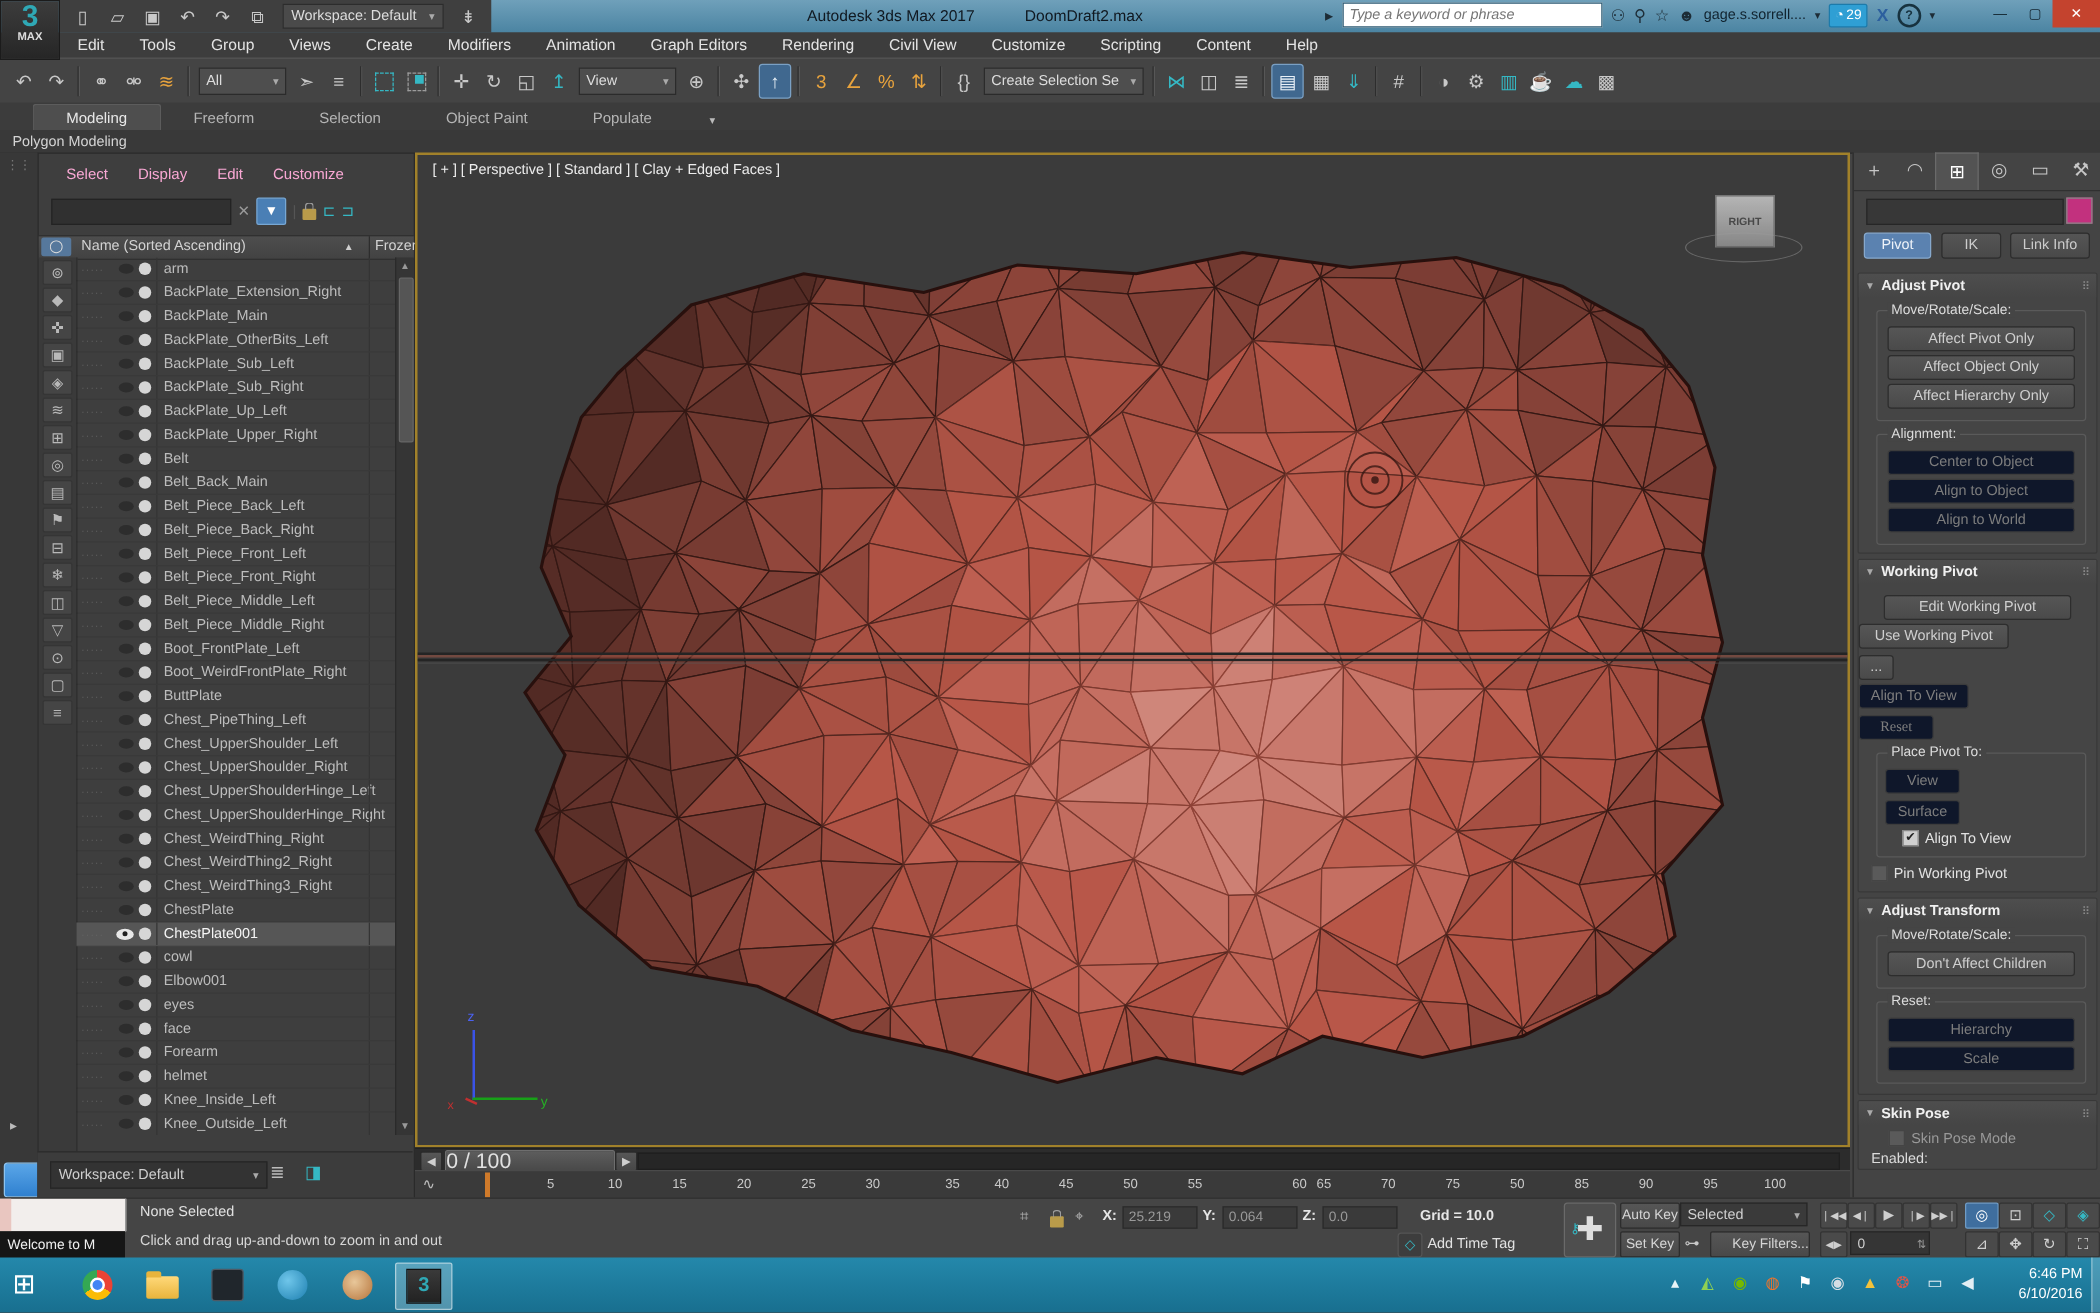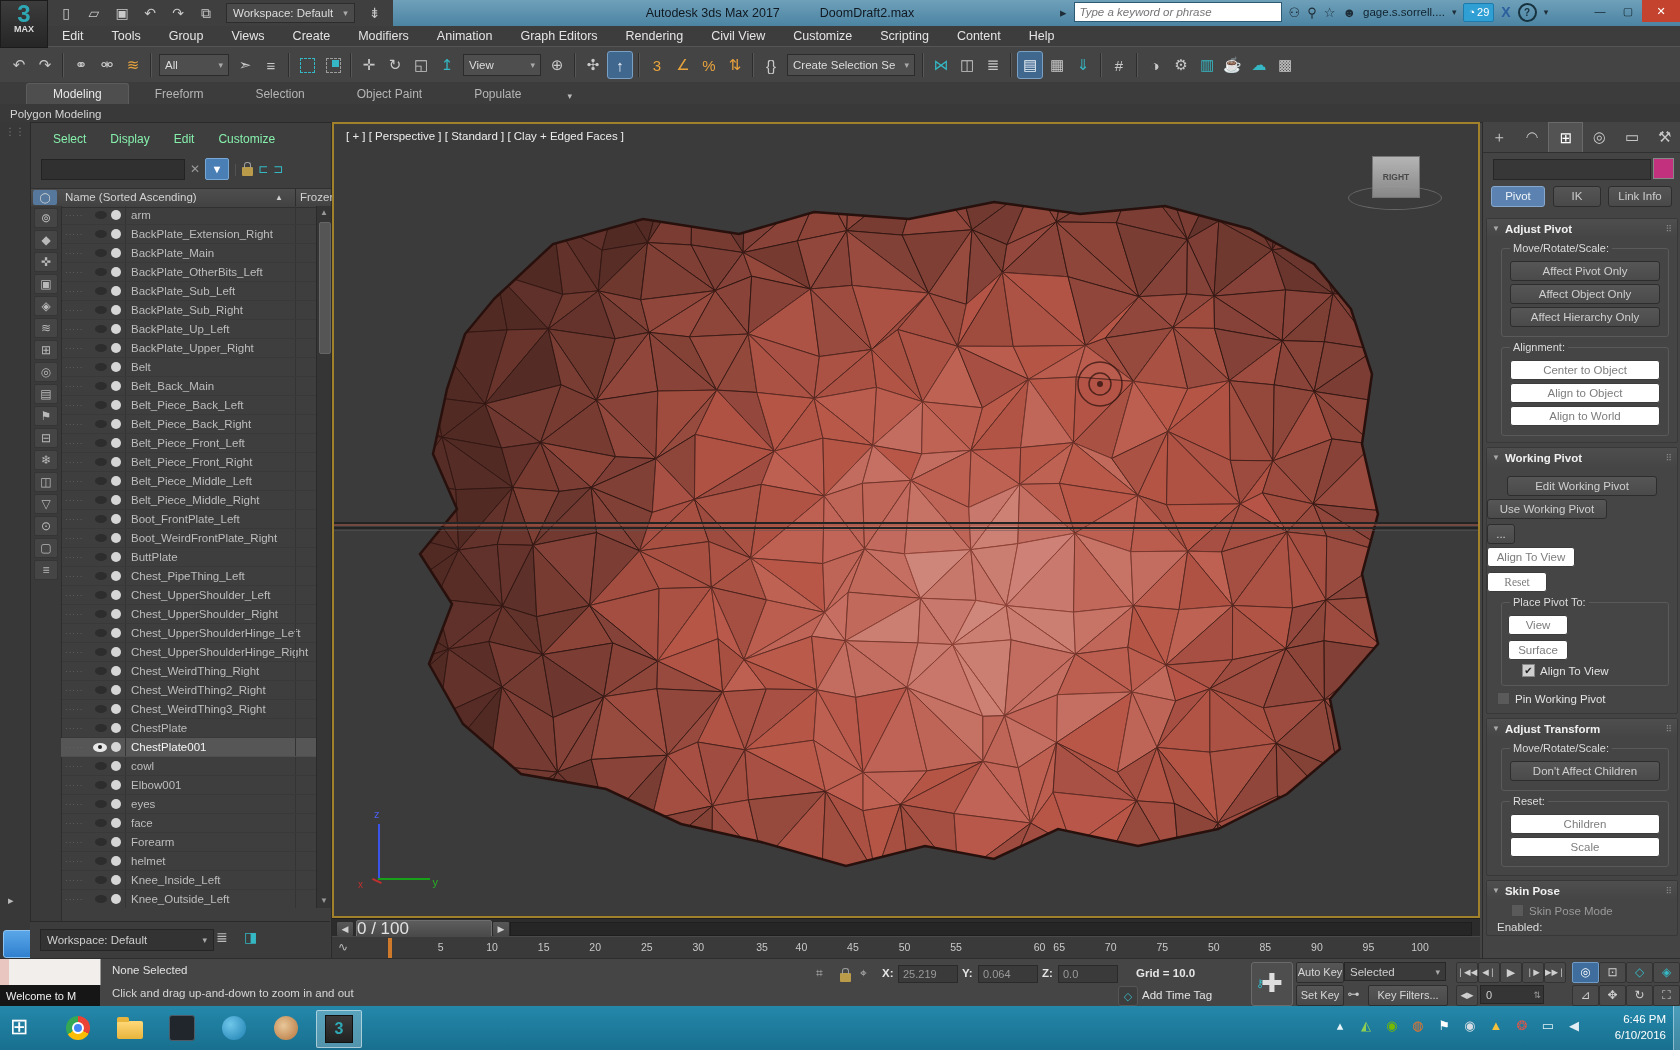--- a/index.html
+++ b/index.html
@@ -54,21 +54,21 @@
   #polybar{position:absolute;left:0;top:104px;width:1680px;height:18px;background:#393939;border-bottom:1px solid #2c2c2c;}
   #polybar span{color:#d4d4d4;font-size:11.5px;margin-left:10px;line-height:18px;}
   
   #leftstrip{position:absolute;left:0;top:122px;width:30px;height:836px;background:#383838;border-right:1px solid #2c2c2c;}
   #leftstrip .grip{color:#777;font-size:10px;text-align:center;margin-top:4px;}
   #strip-arrow{position:absolute;left:8px;top:772px;color:#bbb;font-size:11px;}
   #blue-tile{position:absolute;left:3px;top:930px;width:28px;height:26px;background:linear-gradient(#5aa6e8,#2f80cf);border:1px solid #8cc3f0;border-radius:3px;}
   
   #explorer{position:absolute;left:30px;top:122px;width:300px;height:836px;background:#3e3e3e;border:1px solid #2a2a2a;}
   #exmenus{position:absolute;left:0;top:6px;width:100%;height:24px;display:flex;gap:4px;padding-left:12px;}
-  #exmenus div{color:#86efac;font-size:12px;padding:3px 10px;}
+  #exmenus div{color:#f9a8d4;font-size:12px;padding:3px 10px;}
   #exsearchrow{position:absolute;left:0;top:32px;width:100%;height:28px;display:flex;align-items:center;padding-left:10px;gap:5px;}
   #exsearch{width:138px;height:17px;background:#303030;border:1px solid #232323;}
   .exsmall{color:#9a9a9a;font-size:12px;}
   #filterbtn{width:22px;height:20px;background:#4a7fb5;border:1px solid #77a7d4;border-radius:2px;
     color:#fff;text-align:center;line-height:20px;font-size:11px;}
   .padlock{width:11px;height:9px;background:#b99b4a;border-radius:1px;position:relative;margin-top:5px;}
   .padlock:before{content:"";position:absolute;left:2px;top:-5px;width:5px;height:5px;border:1.5px solid #9d9d9d;border-bottom:none;border-radius:3px 3px 0 0;}
   #exheader{position:absolute;left:0;top:65px;width:100%;height:18px;background:linear-gradient(#4e4e4e,#424242);border-top:1px solid #303030;border-bottom:1px solid #303030;}
   #exheader .coltile{position:absolute;left:2px;top:1px;width:24px;height:15px;background:#56789c;border-radius:2px;color:#ddd;font-size:10px;text-align:center;line-height:15px;}
   #exheader .cname{position:absolute;left:34px;top:2px;color:#d2d2d2;font-size:11.5px;}
@@ -125,21 +125,21 @@
     border-radius:3px;color:#ccc;font-size:11.5px;text-align:center;line-height:19px;}
   .modebtn.on{background:#5b82b0;border-color:#86a8cc;color:#eef3f9;}
   .rollout{margin:4px 3px 0 3px;background:#454545;border:1px solid #383838;border-radius:2px;}
   .rhead{height:19px;background:linear-gradient(#4e4e4e,#454545);display:flex;align-items:center;padding:0 5px;gap:5px;}
   .rhead .ar{color:#aaa;font-size:8px;} .rhead .tt{color:#f0f0f0;font-size:11.5px;font-weight:bold;flex:1;}
   .rhead .gr{color:#8a8a8a;font-size:9px;}
   .grp{position:relative;margin:10px 8px 6px 14px;border:1px solid #5a5a5a;border-radius:3px;padding:9px 6px 6px 6px;}
   .grp .glab{position:absolute;left:8px;top:-7px;background:#454545;color:#dcdcdc;font-size:11px;padding:0 3px;}
   .pbtn{display:block;margin:3px auto;width:148px;height:18px;background:linear-gradient(#565656,#4a4a4a);
     border:1px solid #2d2d2d;border-radius:3px;color:#cfcfcf;font-size:11.5px;text-align:center;line-height:18px;}
-  .pbtn.dis{background:#ffffff;border-color:#3c3c3c;color:#7d7d7d;}
+  .pbtn.dis{background:#0f172a;border-color:#3c3c3c;color:#7d7d7d;}
   .btnrow{display:flex;justify-content:center;gap:5px;margin:3px 0;flex-direction:column;}
   .btnrow .pbtn{display:inline-block;margin:0;}
   .ckrow{display:flex;align-items:center;gap:5px;margin:4px 0 2px 14px;color:#e2e2e2;font-size:11.5px;}
   .ckrow.dim{color:#999;}
   .cbox{width:11px;height:11px;background:#cfcfcf;border:1px solid #888;font-size:10px;line-height:11px;text-align:center;color:#222;}
   .cbox.off{background:#5a5a5a;border-color:#444;}
   .plainlab{margin:4px 0 2px 10px;color:#dcdcdc;font-size:11.5px;}
   
   #timeslider{position:absolute;left:332px;top:918px;width:1148px;height:18px;background:#2c2c2c;border-top:1px solid #1f1f1f;}
   .tsb{position:absolute;top:2px;height:14px;background:linear-gradient(#575757,#474747);border:1px solid #2a2a2a;
@@ -170,21 +170,21 @@
   #timetag-lab{position:absolute;color:#e2e2e2;font-size:11.5px;}
   #setkeys-big{position:absolute;left:1251px;top:3px;width:40px;height:42px;background:#4e4e4e;border:1px solid #6a6a6a;
     border-radius:3px;color:#dedede;font-size:26px;text-align:center;line-height:40px;}
   #setkeys-big i{position:absolute;left:4px;bottom:2px;font-size:11px;color:#35b8c4;font-style:normal;}
   .skbtn{position:absolute;width:46px;height:19px;background:linear-gradient(#565656,#494949);border:1px solid #2d2d2d;
     border-radius:2px;color:#d6d6d6;font-size:11px;text-align:center;line-height:19px;}
   #sel-drop{position:absolute;left:1344px;top:3px;width:102px;height:19px;background:#3a3a3a;border:1px solid #272727;
     color:#cfcfcf;font-size:11.5px;display:flex;align-items:center;justify-content:space-between;padding:0 5px;box-sizing:border-box;}
   #keymode-ic{position:absolute;left:1344px;top:26px;width:19px;height:19px;color:#c9c9c9;font-size:12px;text-align:center;line-height:19px;}
   #keyfilters{position:absolute;left:1368px;top:26px;width:78px;height:19px;background:linear-gradient(#565656,#494949);
-    border:1px solid #2d2d2d;border-radius:2px;color:#d6d6d6;font-size:11px;text-align:center;line-height:19px;}
+    border:1px solid #2d2d2d;border-radius:2px;color:#d6d6d6;font-size:11px;text-align:right;line-height:19px;}
   .trbtn{position:absolute;top:3px;width:20px;height:19px;background:#4a4a4a;border:1px solid #333;border-radius:2px;
     color:#cfcfcf;font-size:8.5px;text-align:center;line-height:19px;}
   #framebox{position:absolute;left:1480px;top:26px;width:64px;height:19px;background:#353535;border:1px solid #262626;
     color:#cfcfcf;font-size:11px;line-height:19px;padding-left:5px;box-sizing:border-box;}
   #framebox .spin{position:absolute;right:2px;top:0;color:#999;font-size:9px;}
   .navbtn{position:absolute;width:25px;height:19px;background:#4a4a4a;border:1px solid #333;border-radius:2px;
     color:#cfcfcf;font-size:12px;text-align:center;line-height:19px;}
   .navbtn.te{color:#35b8c4;}
   .navbtn.on{background:#3f6e9e;border-color:#6f9cc6;color:#fff;}
   
@@ -1382,21 +1382,21 @@
         <span class="ar">▼</span>
         <span class="tt">Adjust Transform</span>
         <span class="gr">⠿</span>
       </div>
       <div class="grp">
           <span class="glab">Move/Rotate/Scale:</span>
         <div class="pbtn">Don't Affect Children</div>
       </div>
       <div class="grp" style="margin-bottom:8px;">
           <span class="glab">Reset:</span>
-        <div class="pbtn dis">Children</div>
+        <div class="pbtn dis">Hierarchy</div>
         <div class="pbtn dis">Scale</div>
       </div>
     </div>
 
     <div class="rollout">
       <div class="rhead">
         <span class="ar">▼</span>
         <span class="tt">Skin Pose</span>
         <span class="gr">⠿</span>
       </div>

